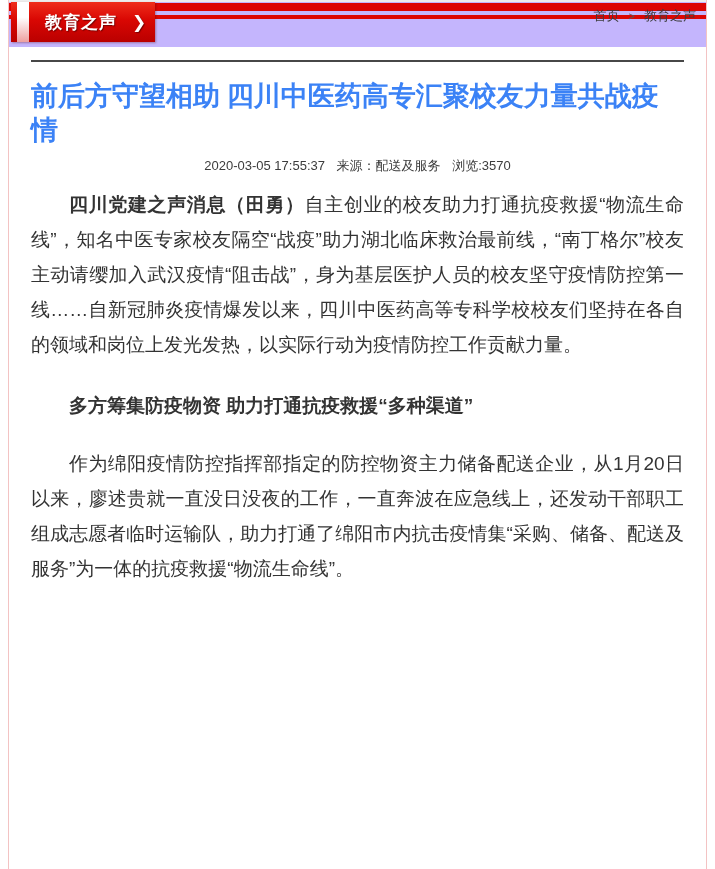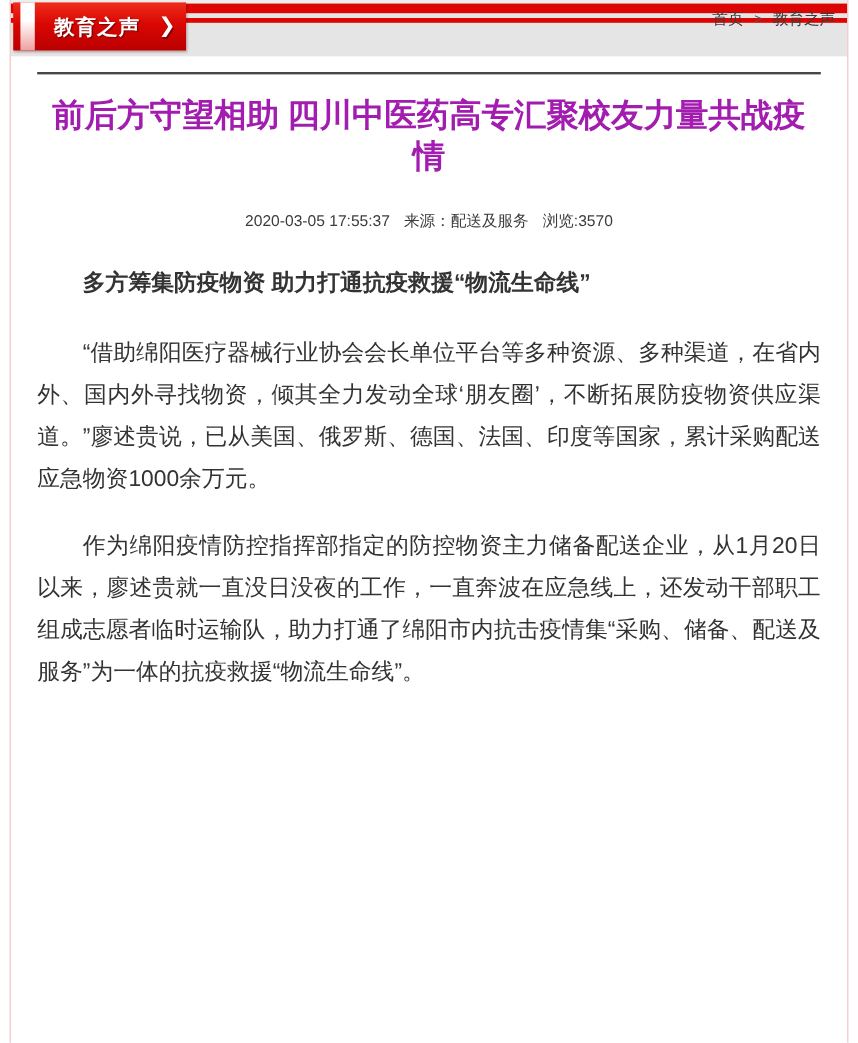--- a/index.html
+++ b/index.html
@@ -14,21 +14,21 @@
     border-left: 1px solid #f3c3c3;
     border-right: 1px solid #f3c3c3;
     overflow: hidden;
   }
 
   .top-edge { height: 2px; background: #ededed; }
 
   .header-band {
     position: relative;
     height: 45px;
-    background: #e5e5e5;
+    background: #c4b5fd;
   }
   .stripe-thick {
     position: absolute; top: 1px; left: 0; right: 0;
     height: 8px; background: #dc0503;
   }
   .stripe-thin {
     position: absolute; top: 13px; left: 0; right: 0;
     height: 4px; background: #dc0503;
   }
   .banner {
@@ -64,27 +64,26 @@
 
   .content { padding: 0 22px 20px; }
 
   .rule {
     border-top: 2px solid #474747;
     margin-top: 13px;
     height: 0;
   }
 
   h1.title {
-    text-align: center;
-    color: #a21caf;
+    color: #3b82f6;
     font-size: 27px;
     line-height: 34px;
     font-weight: bold;
     font-family: "Liberation Serif", "DejaVu Serif", serif;
-    margin: 17px 0 28px;
+    margin: 17px 0 10px;
   }
 
   .meta {
     text-align: center;
     font-size: 13px;
     color: #3c3c3c;
     margin-bottom: 6px;
   }
   .meta span { margin: 0 4px; text-align: center; }
 
@@ -136,23 +135,25 @@
 
     <h1 class="title">前后方守望相助 四川中医药高专汇聚校友力量共战疫情</h1>
 
     <div class="meta">
       <span>2020-03-05 17:55:37</span>
       <span>来源：配送及服务</span>
       <span>浏览:3570</span>
     </div>
 
     <article>
+      <p class="para">
+        <span class="lead">四川党建之声消息（田勇）</span><span>自主创业的校友助力打通抗疫救援“物流生命线”，知名中医专家校友隔空“战疫”助力湖北临床救治最前线，“南丁格尔”校友主动请缨加入武汉疫情“阻击战”，身为基层医护人员的校友坚守疫情防控第一线……自新冠肺炎疫情爆发以来，四川中医药高等专科学校校友们坚持在各自的领域和岗位上发光发热，以实际行动为疫情防控工作贡献力量。</span>
+      </p>
 
-      <h2 class="subhead">多方筹集防疫物资 助力打通抗疫救援“物流生命线”</h2>
+      <h2 class="subhead">多方筹集防疫物资 助力打通抗疫救援“多种渠道”</h2>
 
 
-      <p class="para">“借助绵阳医疗器械行业协会会长单位平台等多种资源、多种渠道，在省内外、国内外寻找物资，倾其全力发动全球‘朋友圈’，不断拓展防疫物资供应渠道。”廖述贵说，已从美国、俄罗斯、德国、法国、印度等国家，累计采购配送应急物资1000余万元。</p>
 
       <p class="para">作为绵阳疫情防控指挥部指定的防控物资主力储备配送企业，从1月20日以来，廖述贵就一直没日没夜的工作，一直奔波在应急线上，还发动干部职工组成志愿者临时运输队，助力打通了绵阳市内抗击疫情集“采购、储备、配送及服务”为一体的抗疫救援“物流生命线”。</p>
     </article>
   </main>
 
 </div>
 
 </body></html>

